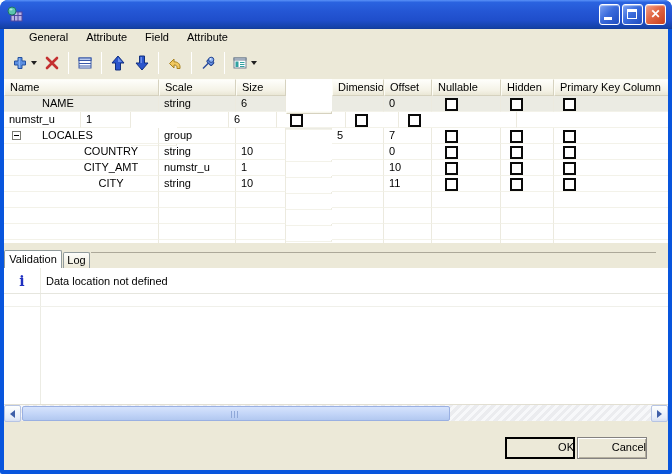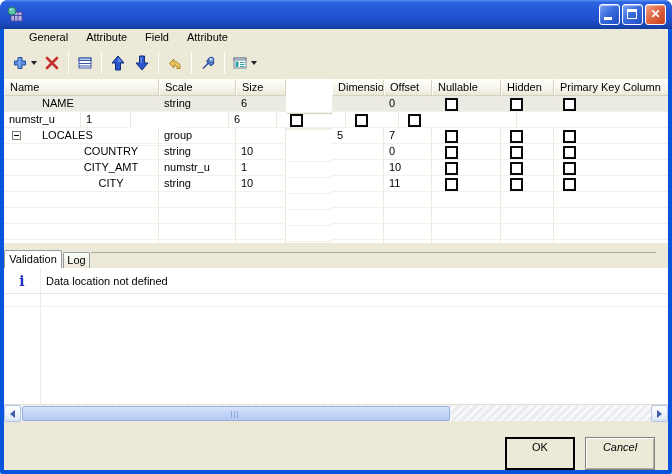--- a/index.html
+++ b/index.html
@@ -73,25 +73,25 @@
   .sbtn.left { left:0; } .sbtn.right { right:0; }
   .arr-l { width:0; height:0; border-top:4px solid transparent; border-bottom:4px solid transparent; border-right:5px solid #3f5fa8; }
   .arr-r { width:0; height:0; border-top:4px solid transparent; border-bottom:4px solid transparent; border-left:5px solid #3f5fa8; }
   .thumb { position:absolute; left:18px; top:1px; width:428px; height:15px; border:1px solid #9ab0e2; border-radius:2px;
     background:linear-gradient(180deg,#d6e3fc 0%,#c4d6f8 50%,#b2c8f0 100%); }
   .thumb::after { content:""; position:absolute; left:50%; top:4px; width:9px; height:7px; margin-left:-5px;
     background:repeating-linear-gradient(90deg,#8fa8d8 0 1px,transparent 1px 3px); }
 
   
   .footer { position:absolute; left:0; right:0; top:392px; bottom:0; }
-  .btn { position:absolute; top:16px; width:70px; height:33px; background:#ece9d8; text-align:center; line-height:19px;
+  .btn { position:absolute; top:16px; width:70px; height:22px; background:#ece9d8; text-align:right; line-height:19px;
     border:1px solid #848280; box-shadow:inset 1px 1px 0 #ffffff, inset -1px -1px 0 #b4af9e; }
   .btn.default { border:1px solid #000; outline:1px solid #000; outline-offset:-2px; }
   .btn-ok { right:93px; }
-  .btn-cancel { right:13px;font-style:italic; }
+  .btn-cancel { right:21px; }
 </style>
 </head>
 <body>
 
 <div class="window">
 
   <div class="titlebar">
     <svg class="title-icon" viewBox="0 0 16 16">
       <rect x="4" y="6" width="11" height="9" fill="#b9b2e4" stroke="#4f48a0"></rect>
       <line x1="7.5" y1="6" x2="7.5" y2="15" stroke="#4f48a0"></line>

